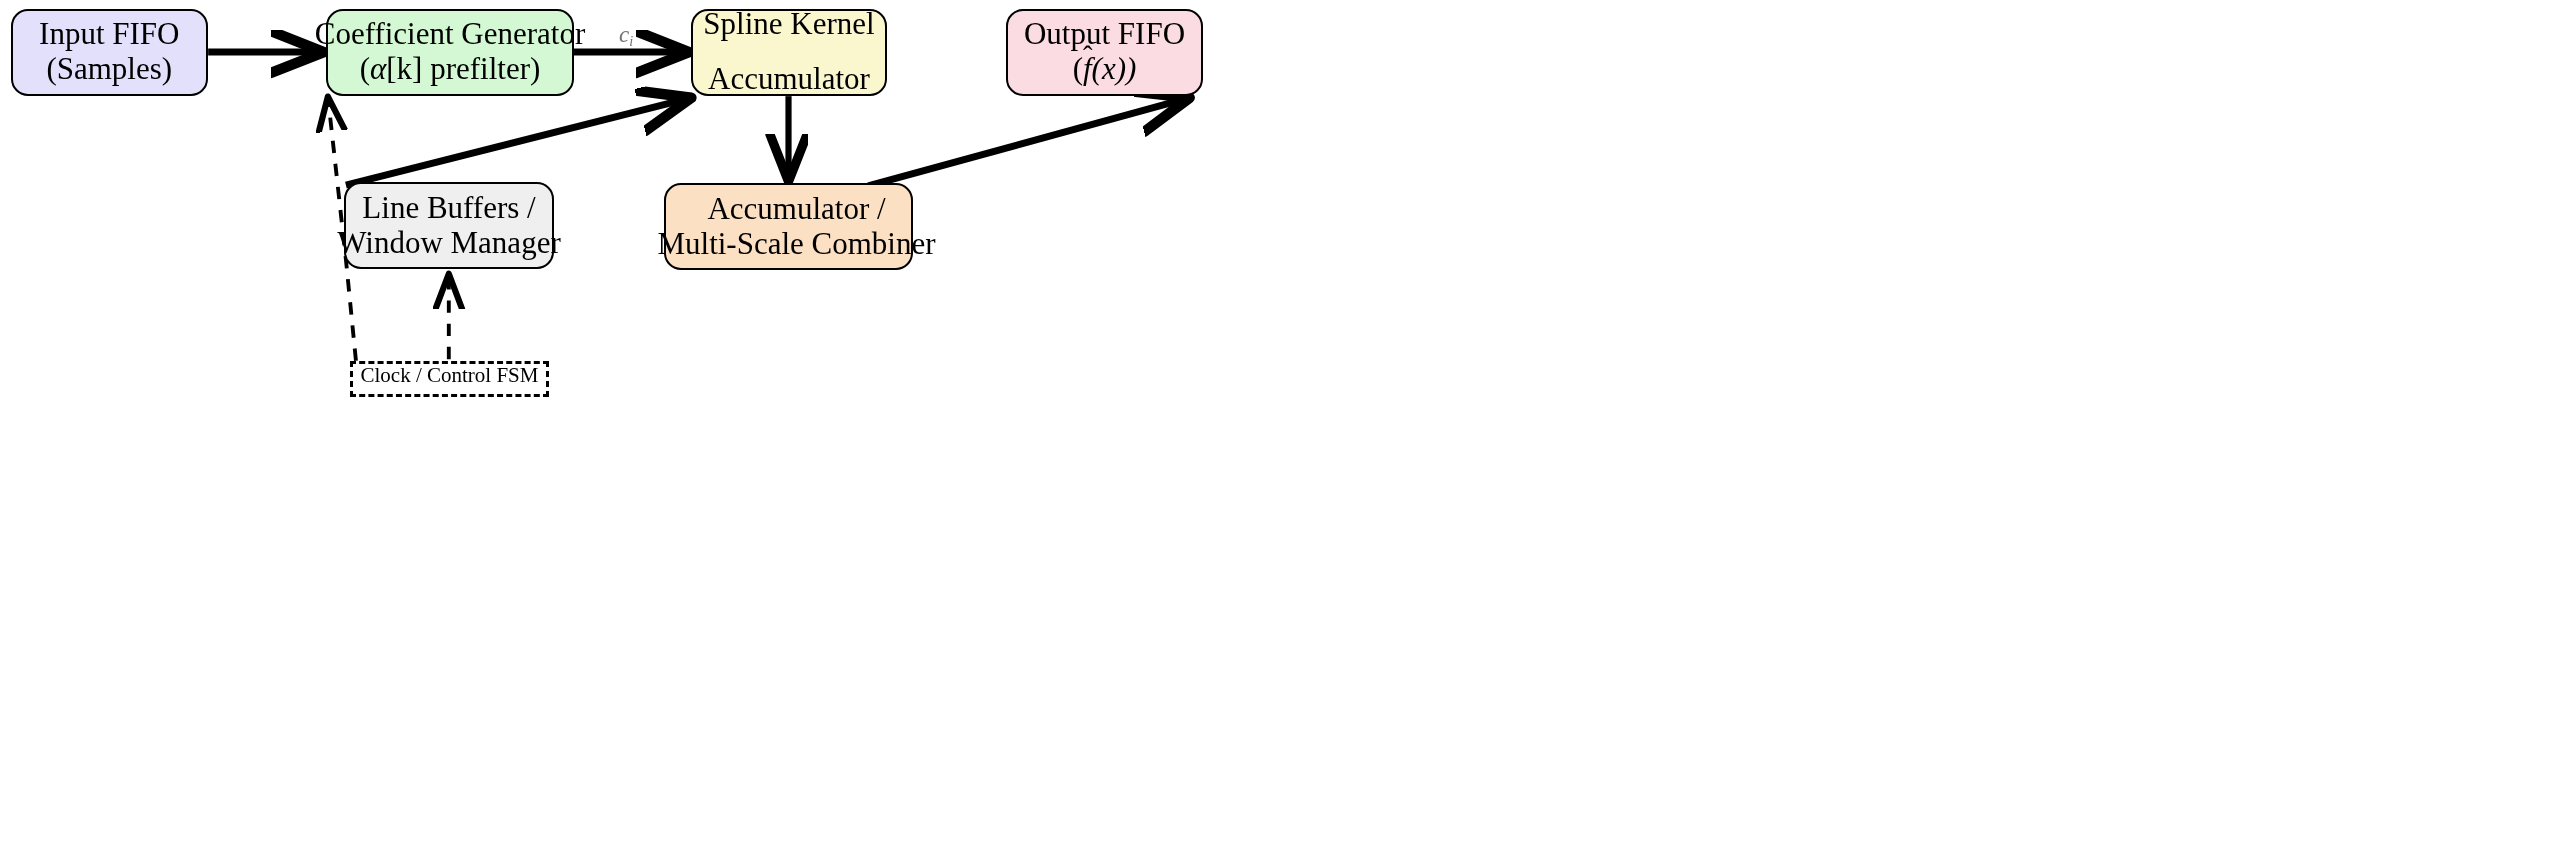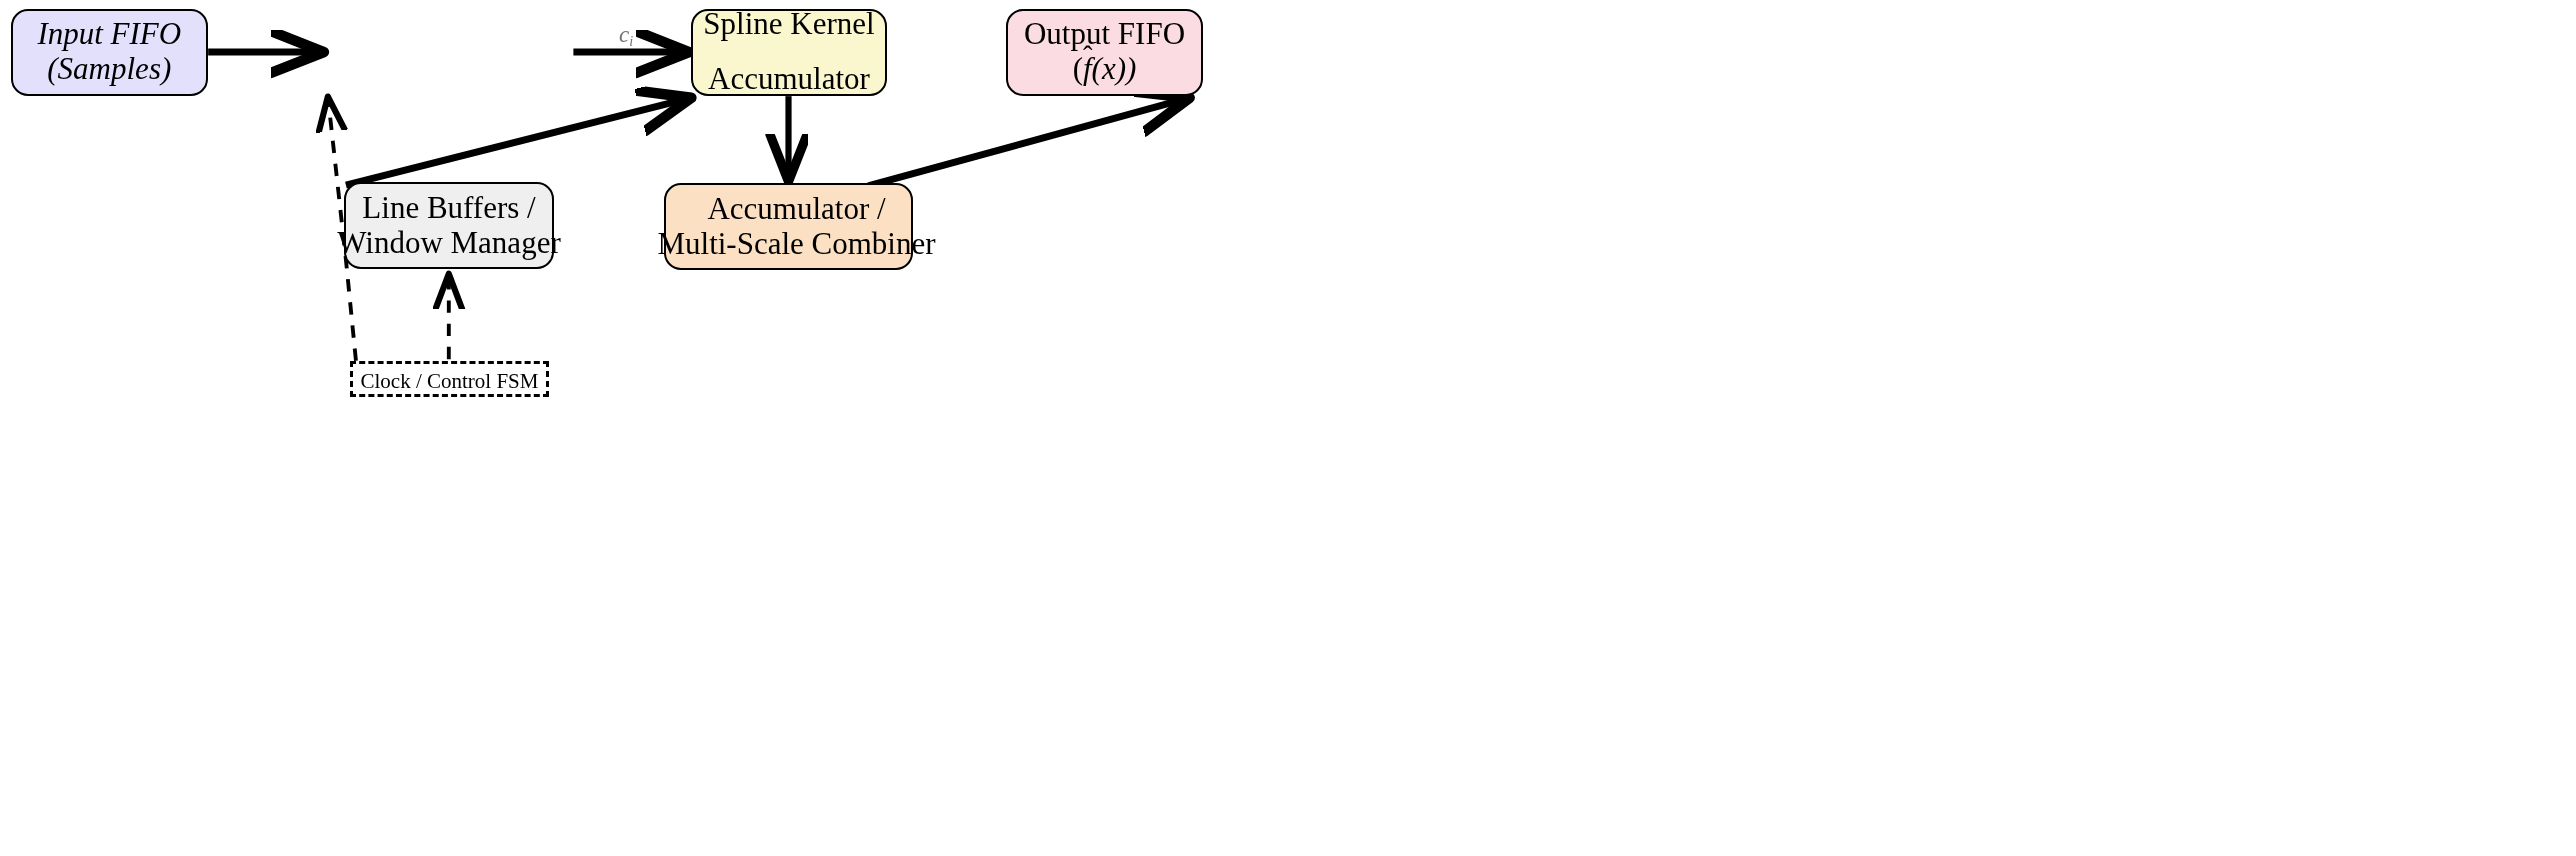--- a/index.html
+++ b/index.html
@@ -48,21 +48,20 @@
     border-style: dashed;
     border-width: 3.1px;
     border-radius: 0;
     background: transparent;
   }
   
   #node-input-fifo {
     left: 10.8px; top: 8.5px; width: 197px; height: 87px;
     background: #E2E0FB;
     font-size: 31px;
-    font-style: italic;
   }
   #node-coefficient-generator {
     left: 326px; top: 8.5px; width: 248px; height: 87px;
     background: #D3F8D3;
     font-size: 31px;
   }
   #node-spline-kernel {
     left: 691px; top: 8.5px; width: 196px; height: 87px;
     background: #FAF7CF;
     font-size: 31px;
@@ -79,21 +78,21 @@
   }
   #node-accumulator {
     left: 664px; top: 183px; width: 249px; height: 87px;
     background: #FBE0C3;
     font-size: 31px;
     padding-left: 16px;
   }
   #node-clock-fsm {
     left: 350px; top: 361px; width: 199px; height: 36px;
     font-size: 21px;
-    justify-content: flex-end;
+    justify-content: flex-start;
   }
   
   .mathvar {
     font-style: italic;
   }
   .sub {
     font-style: italic;
     font-size: 0.62em;
     vertical-align: -0.28em;
   }
@@ -155,20 +154,24 @@
 
   <div class="edge-label" id="edge-label-ci">
     <span class="mathvar">c</span><span class="sub">i</span>
   </div>
 
   <div class="node" id="node-input-fifo" style="background: rgb(226, 224, 251);">
     <span class="line">Input FIFO</span>
     <span class="line">(Samples)</span>
   </div>
 
+  <div class="node" id="node-coefficient-generator" style="background: rgb(211, 248, 211);">
+    <span class="line">Coefficient Generator</span>
+    <span class="line"><span>(</span><span class="mathvar">α</span><span>[k]</span><span> prefilter)</span></span>
+  </div>
 
   <div class="node" id="node-spline-kernel" style="background: rgb(250, 247, 207); gap: 20px;">
     <span class="line">Spline Kernel</span>
     <span class="line">Accumulator</span>
   </div>
 
   <div class="node" id="node-output-fifo" style="background: rgb(251, 220, 226); font-family: Liberation Serif, serif;">
     <span class="line">Output FIFO</span>
     <span class="line"><span>(</span><span class="hatwrap"><span class="hat">ˆ</span><span class="mathvar">f</span></span><span class="mathvar">(x))</span></span>
   </div>

